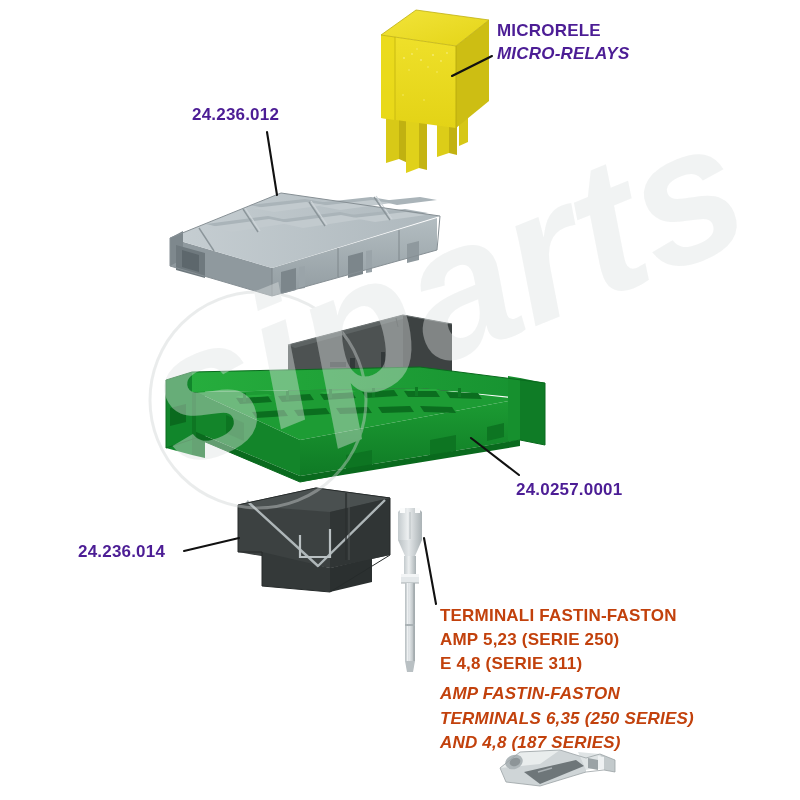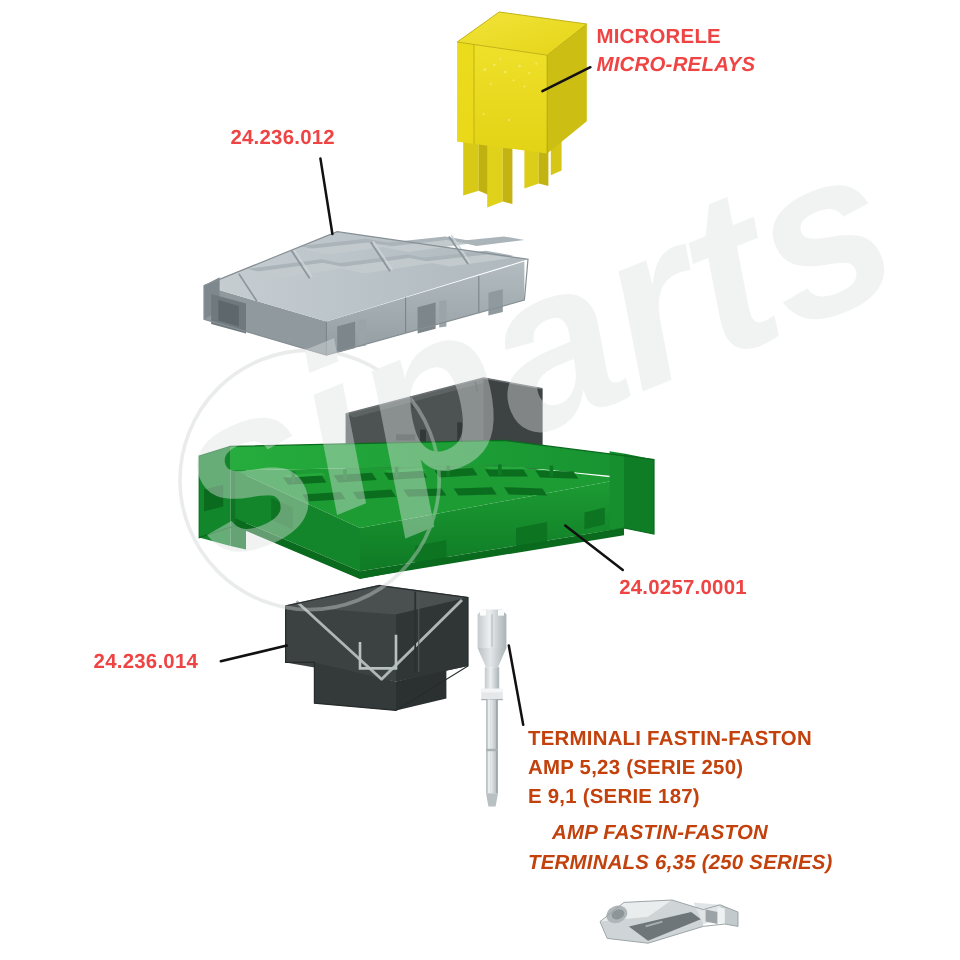--- a/index.html
+++ b/index.html
@@ -6,21 +6,21 @@
   html,body{margin:0;padding:0;background:#ffffff;}
   body{
     width:800px;height:800px;
     font-family:"Liberation Sans", sans-serif;
     -webkit-font-smoothing:antialiased;
     overflow:hidden;
   }
   #stage{position:relative;width:800px;height:800px;background:#ffffff;overflow:hidden;}
 
   
-  .lbl{position:absolute;white-space:nowrap;color:#ef4444;}
+  .lbl{position:absolute;white-space:nowrap;color:#4c1d95;}
   .partnum{font-size:17px;font-weight:bold;letter-spacing:.2px;}
   .cap-b{font-size:17px;font-weight:bold;letter-spacing:.2px;}
   .cap-i{font-size:17px;font-weight:bold;font-style:italic;letter-spacing:.2px;}
   .blk{position:absolute;}
   .blk div{white-space:nowrap;color:#c2410c;line-height:1.42;}
 
   
   .layer{position:absolute;left:0;top:0;width:800px;height:800px;}
   #artwork{z-index:2;}
   #leaders{z-index:6;}
@@ -340,19 +340,20 @@
 
     <div class="lbl partnum" style="left:192px;top:105px;">24.236.012</div>
 
     <div class="lbl partnum" style="left:480px;top:480px;margin-left:36px;">24.0257.0001</div>
 
     <div class="lbl partnum" style="left:78px;top:542px;">24.236.014</div>
 
     <div class="blk" style="left:440px;top:604px;">
       <div class="cap-b">TERMINALI FASTIN-FASTON</div>
       <div class="cap-b">AMP 5,23 (SERIE 250)</div>
-      <div class="cap-b">E 9,1 (SERIE 187)</div>
-      <div class="cap-i" style="margin-top:6px;margin-left:20px;">AMP FASTIN-FASTON</div>
+      <div class="cap-b">E 4,8 (SERIE 311)</div>
+      <div class="cap-i" style="margin-top:6px;">AMP FASTIN-FASTON</div>
       <div class="cap-i">TERMINALS 6,35 (250 SERIES)</div>
+      <div class="cap-i">AND 4,8 (187 SERIES)</div>
     </div>
 
   </div>
 </div>
 
 </body></html>

